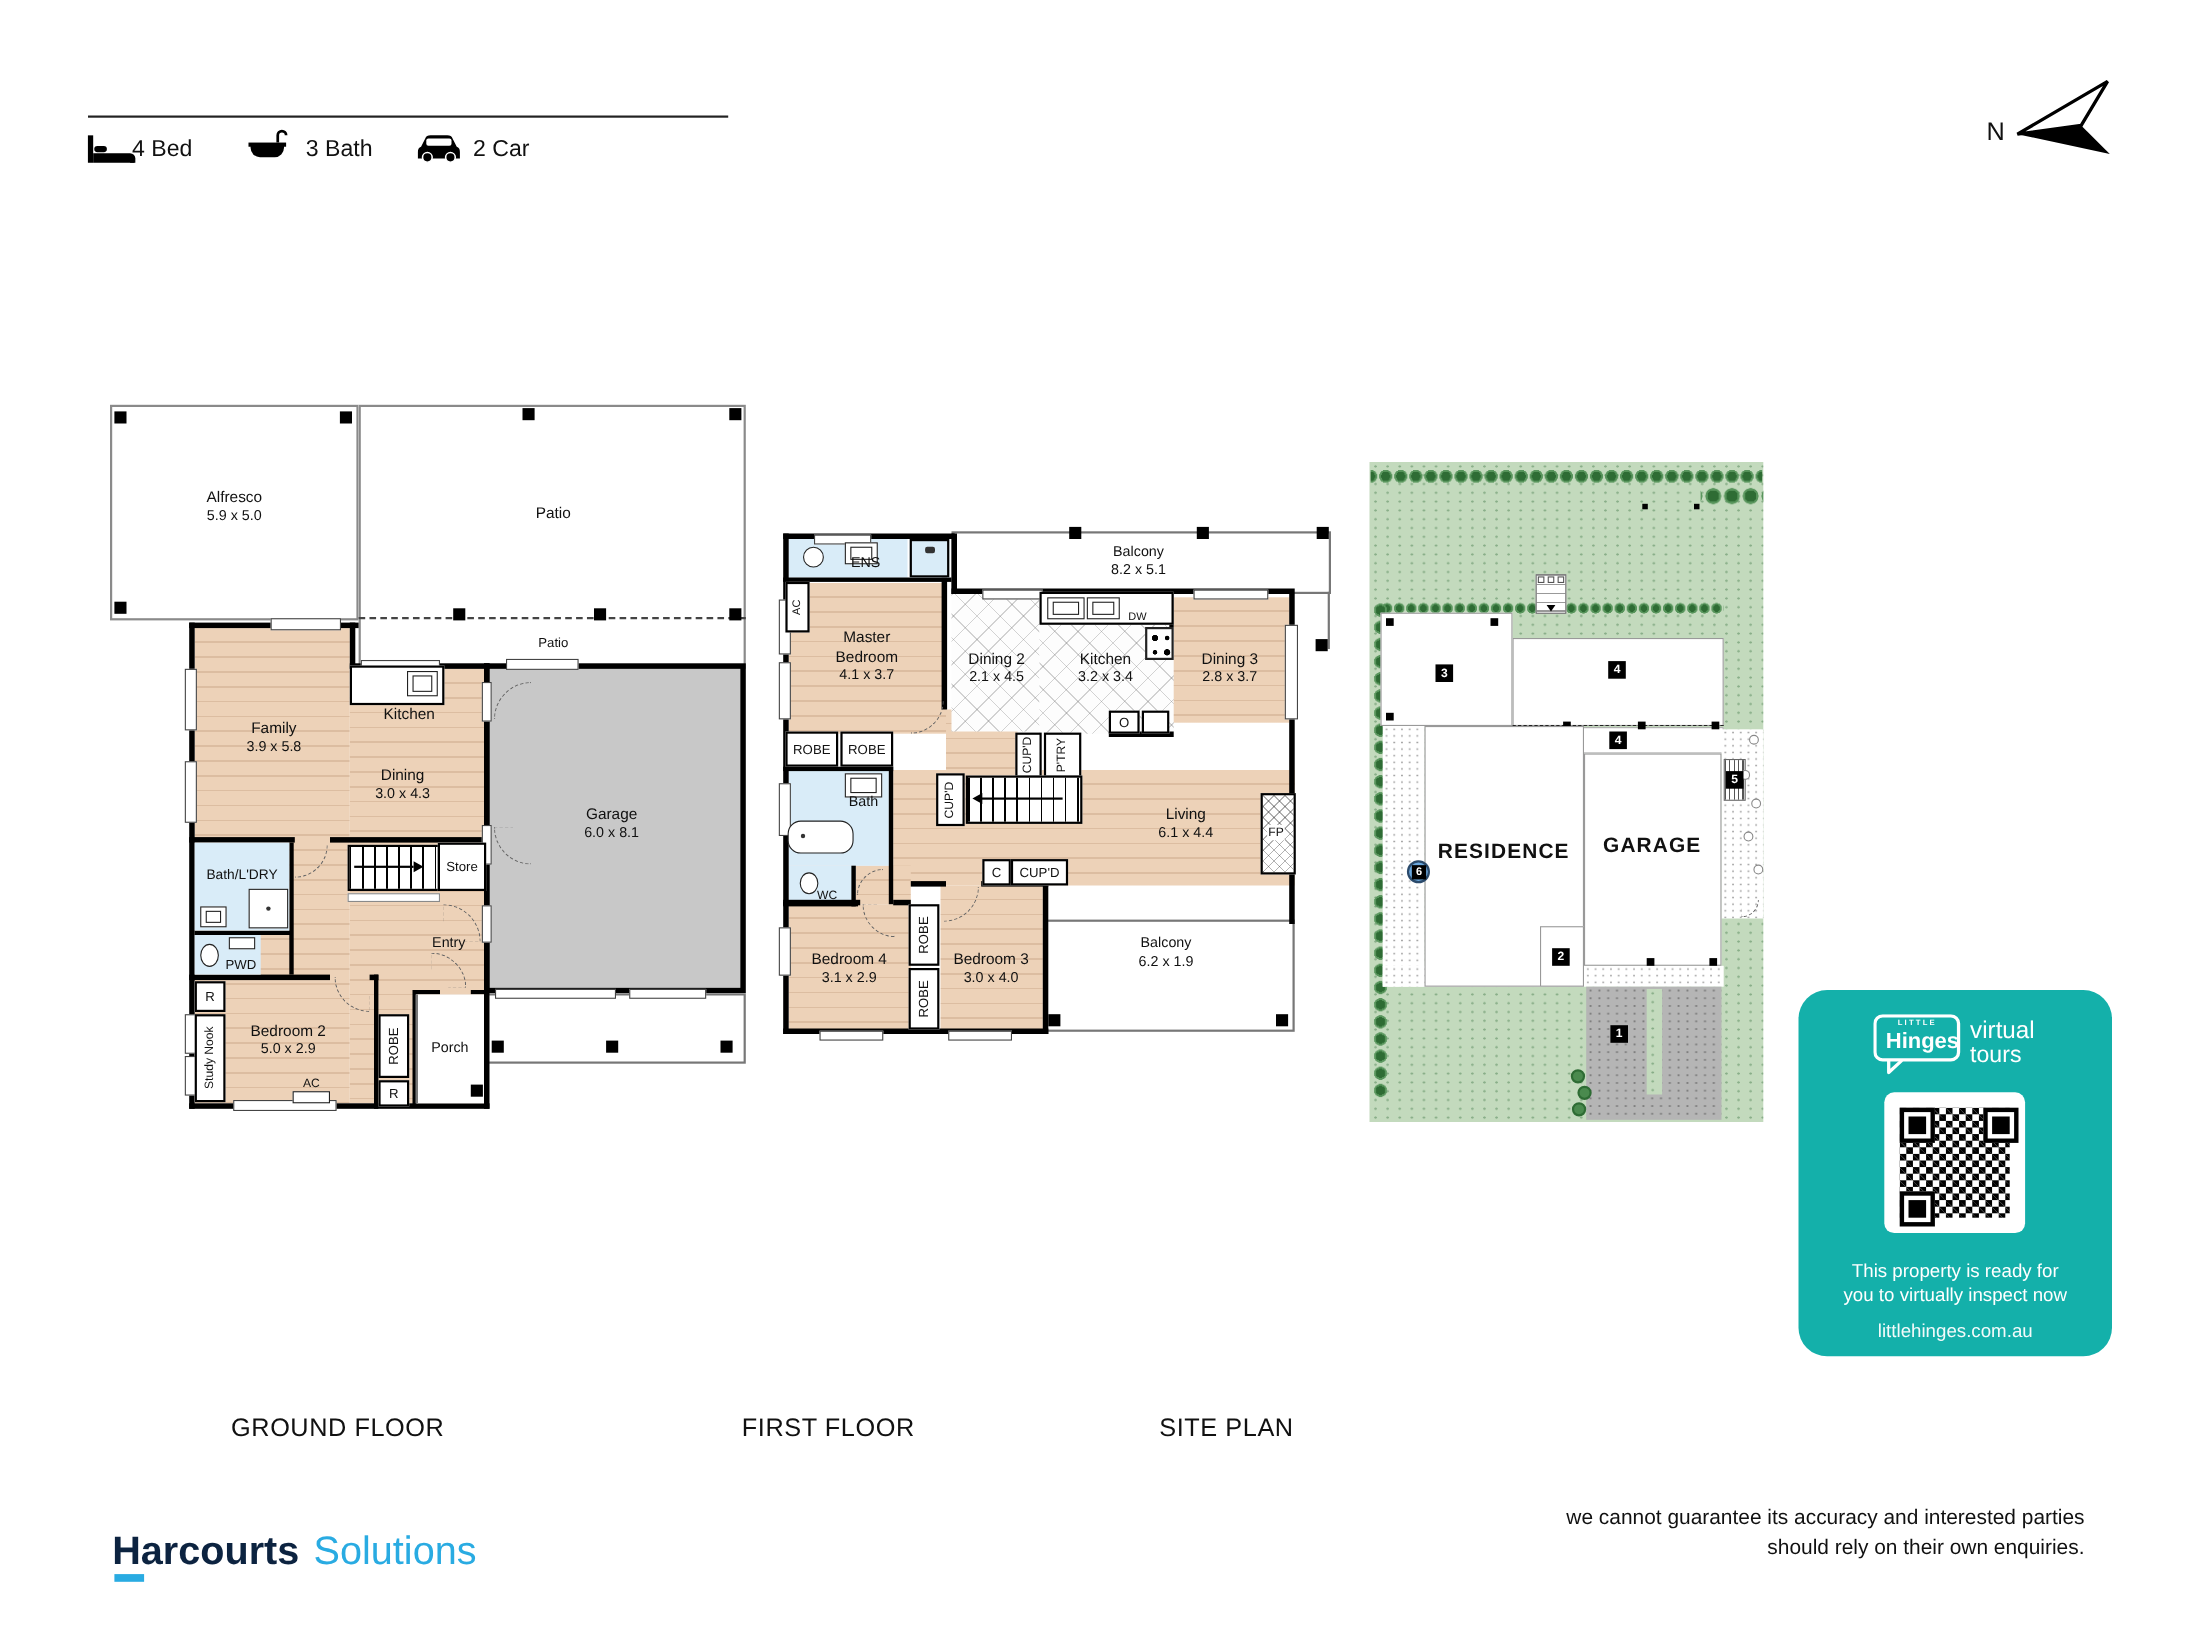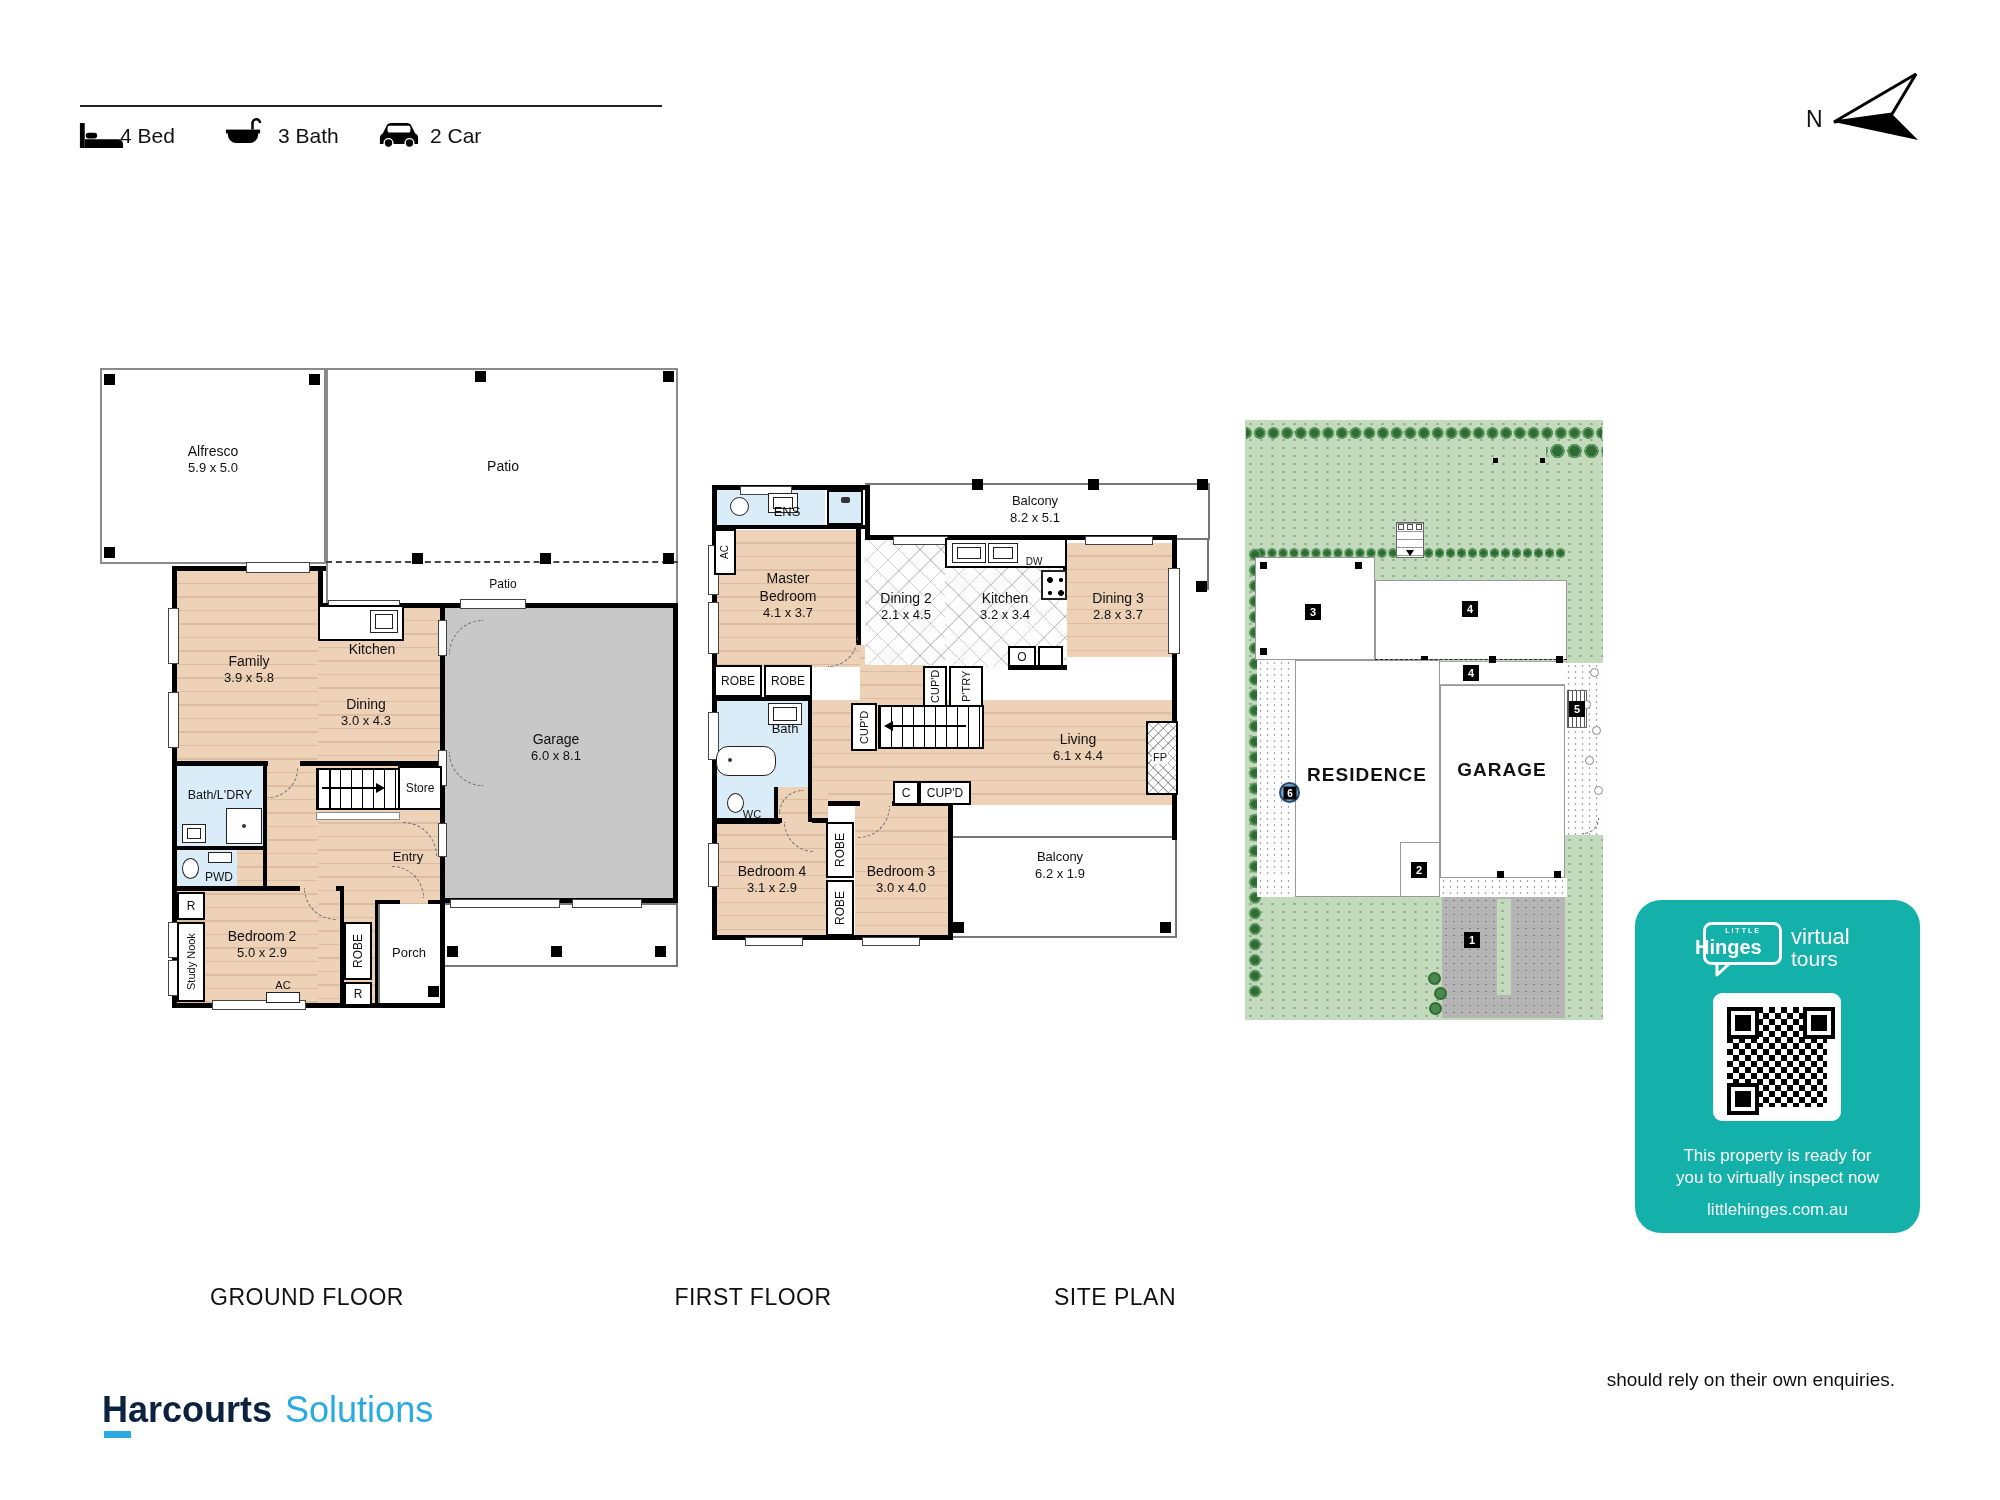--- a/index.html
+++ b/index.html
@@ -449,36 +449,37 @@
   <div class="cap" style="left:1115px;top:1284px;">SITE PLAN</div>
 
   <div class="promo" style="background:#14b0aa;">
     <span class="abs" style="left:68px;top:22px;">
       <svg width="86" height="56" viewBox="0 0 86 56">
           <rect x="1.5" y="1.5" width="76" height="40" rx="7" fill="none" stroke="#fff" stroke-width="3"></rect>
           <path d="M14 42 v11 l12 -11" fill="none" stroke="#fff" stroke-width="3" stroke-linejoin="round"></path>
         </svg>
     </span>
     <div class="abs" style="left:70px;top:27px;width:76px;text-align:center;font-size:7px;letter-spacing:2px;font-weight:bold;">LITTLE</div>
-    <div class="abs" style="left:60px;top:36px;width:76px;text-align:left;font-size:20px;font-weight:bold;">Hinges</div>
+    <div class="abs" style="left:70px;top:36px;width:76px;text-align:right;font-size:20px;font-weight:bold;">Hinges</div>
     <div class="abs" style="left:156px;top:24px;font-size:22px;font-weight:normal;">virtual</div>
     <div class="abs" style="left:156px;top:47px;font-size:21px;">tours</div>
     <div class="qr" style="left:78px;top:93px;width:128px;height:128px;">
       <div class="qrgrid" style="left:14px;top:14px;width:100px;height:100px;"></div>
       <div class="finder" style="left:14px;top:14px;"></div>
       <div class="finder" style="left:90px;top:14px;"></div>
       <div class="finder" style="left:14px;top:90px;"></div>
     </div>
     <div class="abs" style="left:5px;top:246px;width:275px;text-align:center;font-size:17px;">This property is ready for</div>
     <div class="abs" style="left:5px;top:268px;width:275px;text-align:center;font-size:17px;">you to virtually inspect now</div>
     <div class="abs" style="left:5px;top:300px;width:275px;text-align:center;font-size:17px;opacity:.95;">littlehinges.com.au</div>
   </div>
 
   <div class="abs" style="left:102px;top:1389px;font-size:36px;">
     <span style="font-weight:bold;color:#0c2340;">Harcourts</span><span style="color:#29abe2;margin-left:13px;">Solutions</span>
   </div>
   <i class="abs" style="left:104px;top:1431px;width:27px;height:7px;background:#29abe2;"></i>
 
   <div class="disc">
+    <div>we cannot guarantee its accuracy and interested parties</div>
     <div>should rely on their own enquiries.</div>
   </div>
 
 </div>
 
 </body></html>

